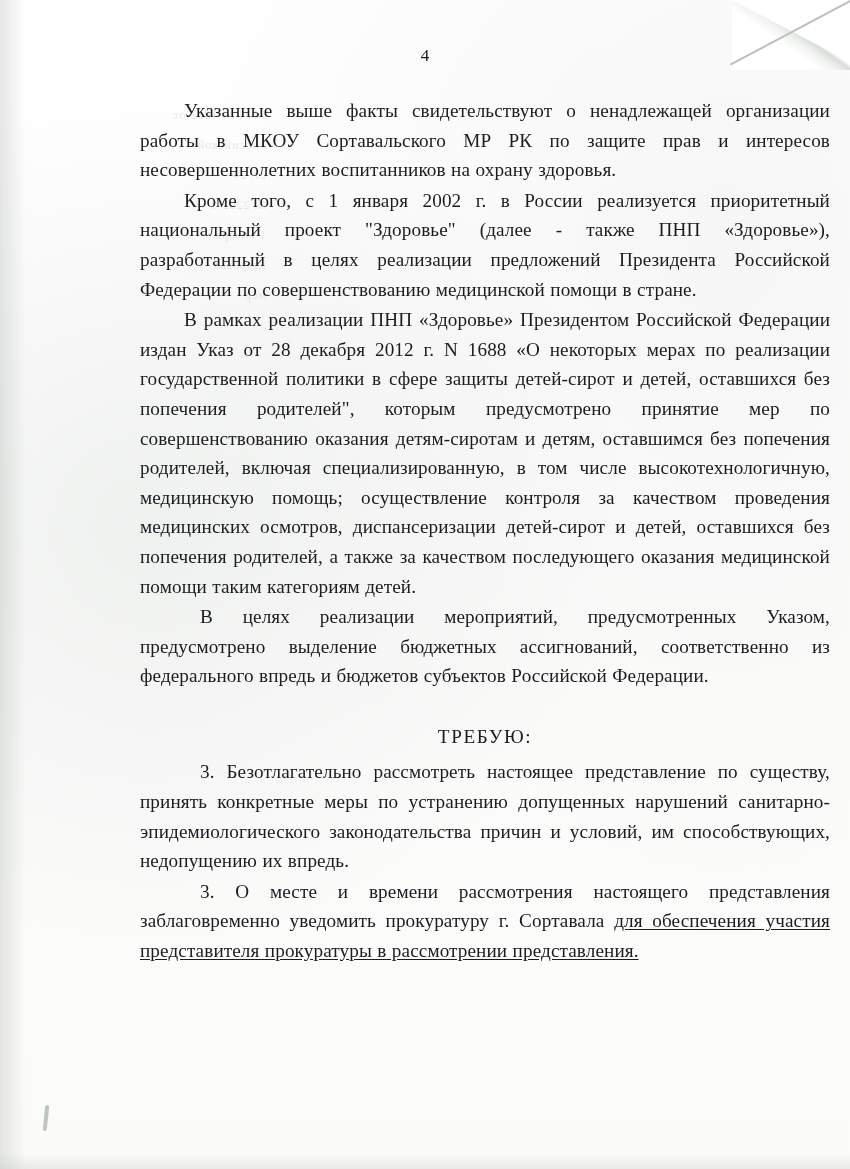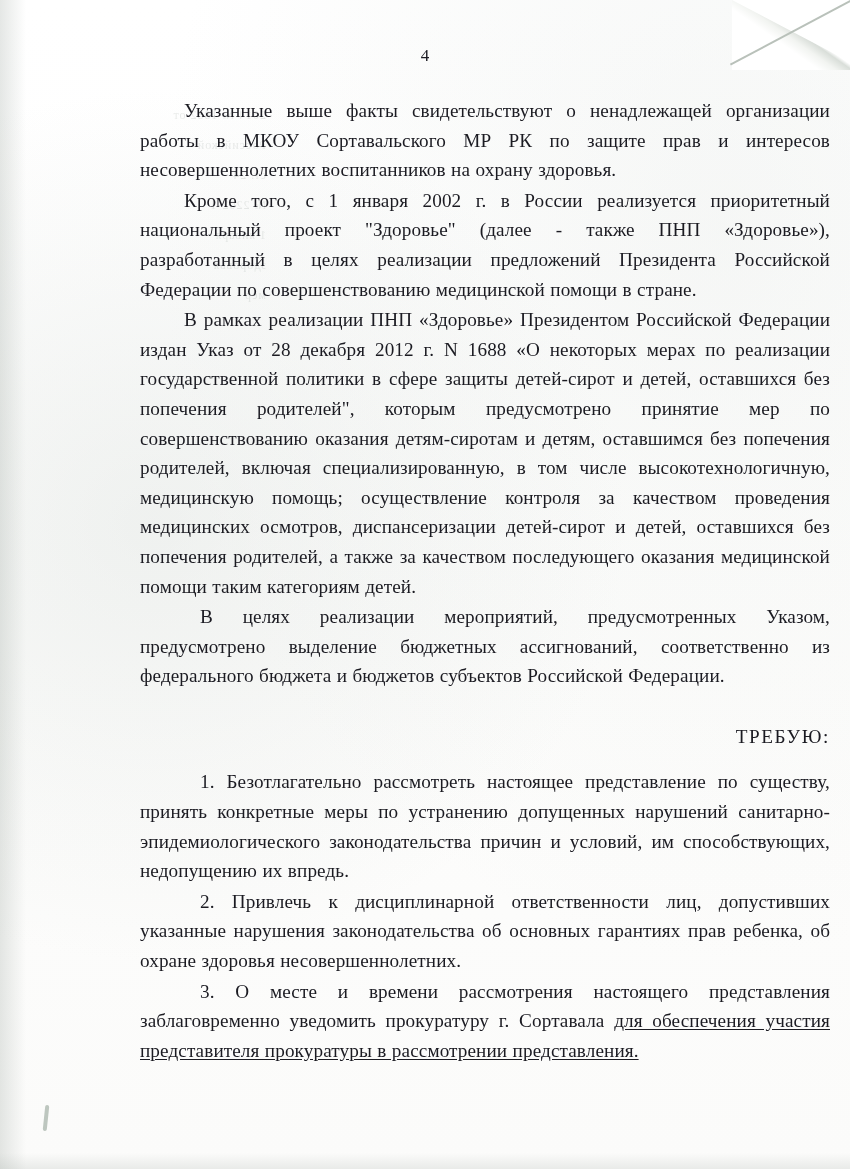--- a/index.html
+++ b/index.html
@@ -104,22 +104,22 @@
     text-align: justify;
     text-indent: 44px;
     font-size: 19.2px;
     line-height: 29.6px;
     letter-spacing: 0.1px;
     word-spacing: 0.5px;
     font-family: Liberation Serif, serif;
   }
   p.para.wide-indent { text-indent: 60px; }
   .center-head {
-    margin: 18px 0 16px 0;
-    text-align: right;
+    margin: 18px 0 6px 0;
+    text-align: center;
     font-size: 19.2px;
     line-height: 29.6px;
     letter-spacing: 1.6px;
     text-indent: 0;
   }
   .gap-sm { height: 6px; }
   u.ul { text-decoration: underline; text-underline-offset: 2px; }
   .mark {
     position: absolute;
     left: 44px;
@@ -151,27 +151,26 @@
   <div class="edge-shadow"></div>
   <div class="edge-shadow-bottom"></div>
 
   <div class="page-number">4</div>
 
   <div class="body">
 
     <p class="para">Указанные выше факты свидетельствуют о ненадлежащей организации работы в МКОУ Сортавальского МР РК по защите прав и интересов несовершеннолетних воспитанников на охрану здоровья.</p>
     <p class="para">Кроме того, с 1 января 2002 г. в России реализуется приоритетный национальный проект "Здоровье" (далее - также ПНП «Здоровье»), разработанный в целях реализации предложений Президента Российской Федерации по совершенствованию медицинской помощи в стране.</p>
     <p class="para">В рамках реализации ПНП «Здоровье» Президентом Российской Федерации издан Указ от 28 декабря 2012 г. N 1688 «О некоторых мерах по реализации государственной политики в сфере защиты детей-сирот и детей, оставшихся без попечения родителей", которым предусмотрено принятие мер по совершенствованию оказания детям-сиротам и детям, оставшимся без попечения родителей, включая специализированную, в том числе высокотехнологичную, медицинскую помощь; осуществление контроля за качеством проведения медицинских осмотров, диспансеризации детей-сирот и детей, оставшихся без попечения родителей, а также за качеством последующего оказания медицинской помощи таким категориям детей.</p>
-    <p class="para wide-indent">В целях реализации мероприятий, предусмотренных Указом, предусмотрено  выделение бюджетных ассигнований, соответственно из федерального бюджета и бюджетов субъектов Российской Федерации.</p>
+    <p class="para wide-indent">В целях реализации мероприятий, предусмотренных Указом, предусмотрено  выделение бюджетных ассигнований, соответственно из федерального впредь и бюджетов субъектов Российской Федерации.</p>
     <div class="gap-sm"></div>
     <div class="gap-sm"></div>
 
     <p class="center-head">ТРЕБУЮ:</p>
 
-    <p class="para wide-indent">1. Безотлагательно рассмотреть настоящее представление по существу, принять конкретные меры по устранению допущенных нарушений санитарно-эпидемиологического законодательства причин и условий, им способствующих, недопущению их впредь.</p>
-    <p class="para wide-indent">2. Привлечь к дисциплинарной ответственности лиц, допустивших указанные нарушения законодательства об основных гарантиях прав ребенка, об охране здоровья несовершеннолетних.</p>
+    <p class="para wide-indent">3. Безотлагательно рассмотреть настоящее представление по существу, принять конкретные меры по устранению допущенных нарушений санитарно-эпидемиологического законодательства причин и условий, им способствующих, недопущению их впредь.</p>
 
     <p class="para wide-indent"><span>3. О месте и времени рассмотрения настоящего представления заблаговременно уведомить прокуратуру г. Сортавала </span><u class="ul">для обеспечения участия представителя прокуратуры в рассмотрении представления.</u></p>
 
   </div>
 
   <div class="mark"></div>
 </div>
 
 </body></html>

